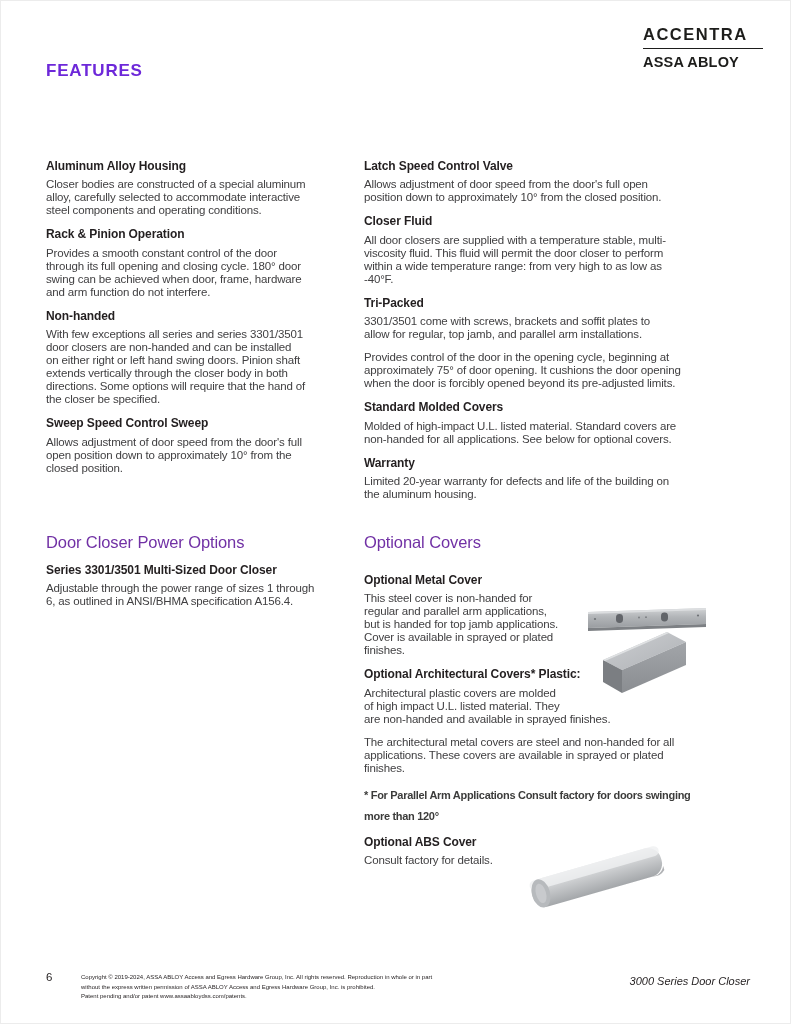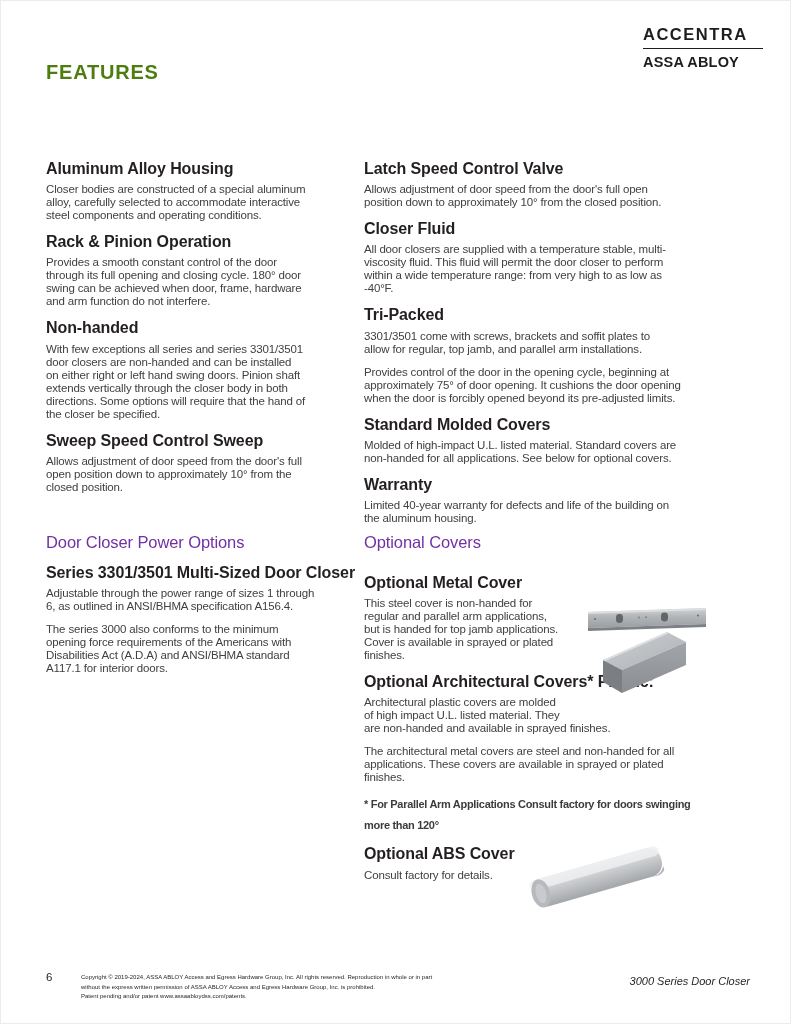--- a/index.html
+++ b/index.html
@@ -9,40 +9,40 @@
     position: relative;
     width: 791px;
     height: 1024px;
     background: #ffffff;
     overflow: hidden;
     border: 1px solid #ececec;
   }
   
   .features-title {
     position: absolute; left: 45px; top: 60px;
-    font-size: 20px; font-weight: 700; letter-spacing: 0.8px;
-    color: #4d7c0f;
+    font-size: 17px; font-weight: 700; letter-spacing: 0.8px;
+    color: #6d28d9;
   }
   .logo {
     position: absolute; right: 27px; top: 24px; width: 120px;
     color: #1d1d1b;
   }
   .logo-brand { font-size: 16.5px; font-weight: 700; letter-spacing: 1.5px; }
   .logo-rule { border: 0; border-top: 1.6px solid #1d1d1b; margin: 4px 0 5px 0; }
   .logo-parent { font-size: 14.5px; font-weight: 800; letter-spacing: 0.2px; }
 
   
   .col { position: absolute; color: #414042; }
   .col-left-features  { left: 45px;  top: 158px; width: 312px; }
   .col-right-features { left: 363px; top: 158px; width: 370px; }
   .col-left-power     { left: 45px;  top: 531px; width: 312px; }
   .col-right-covers   { left: 363px; top: 531px; width: 370px; }
 
   h4.block-title {
-    font-size: 16px; font-weight: 700; color: #231f20;
+    font-size: 12px; font-weight: 700; color: #231f20;
     line-height: 1.2; margin: 0 0 5px 0; letter-spacing: -0.1px;
   }
   .p {
     font-size: 11.5px; line-height: 13px; letter-spacing: -0.15px;
     color: #414042; margin: 5px 0 10px 0; white-space: pre-line;
   }
   h2.section-title {
     font-size: 16.5px; font-weight: 400; color: #7131a5;
     line-height: 20px; letter-spacing: -0.1px;
   }
@@ -122,33 +122,29 @@
     <h4 class="block-title">Tri-Packed</h4>
     <div class="p">3301/3501 come with screws, brackets and soffit plates to
 allow for regular, top jamb, and parallel arm installations.</div>
     <div class="p">Provides control of the door in the opening cycle, beginning at
 approximately 75° of door opening. It cushions the door opening
 when the door is forcibly opened beyond its pre-adjusted limits.</div>
     <h4 class="block-title">Standard Molded Covers</h4>
     <div class="p">Molded of high-impact U.L. listed material. Standard covers are
 non-handed for all applications. See below for optional covers.</div>
     <h4 class="block-title">Warranty</h4>
-    <div class="p">Limited 40-year warranty for defects and life of the building on
+    <div class="p">Limited 20-year warranty for defects and life of the building on
 the aluminum housing.</div>
   </div>
 
   <div class="col col-left-power">
     <h2 class="section-title">Door Closer Power Options</h2>
     <h4 class="block-title">Series 3301/3501 Multi-Sized Door Closer</h4>
     <div class="p">Adjustable through the power range of sizes 1 through
 6, as outlined in ANSI/BHMA specification A156.4.</div>
-    <div class="p">The series 3000 also conforms to the minimum
-opening force requirements of the Americans with
-Disabilities Act (A.D.A) and ANSI/BHMA standard
-A117.1 for interior doors.</div>
   </div>
 
   <div class="col col-right-covers">
     <h2 class="section-title">Optional Covers</h2>
 
     <h4 class="block-title">Optional Metal Cover</h4>
     <div class="p">This steel cover is non-handed for
 regular and parallel arm applications,
 but is handed for top jamb applications.
 Cover is available in sprayed or plated

